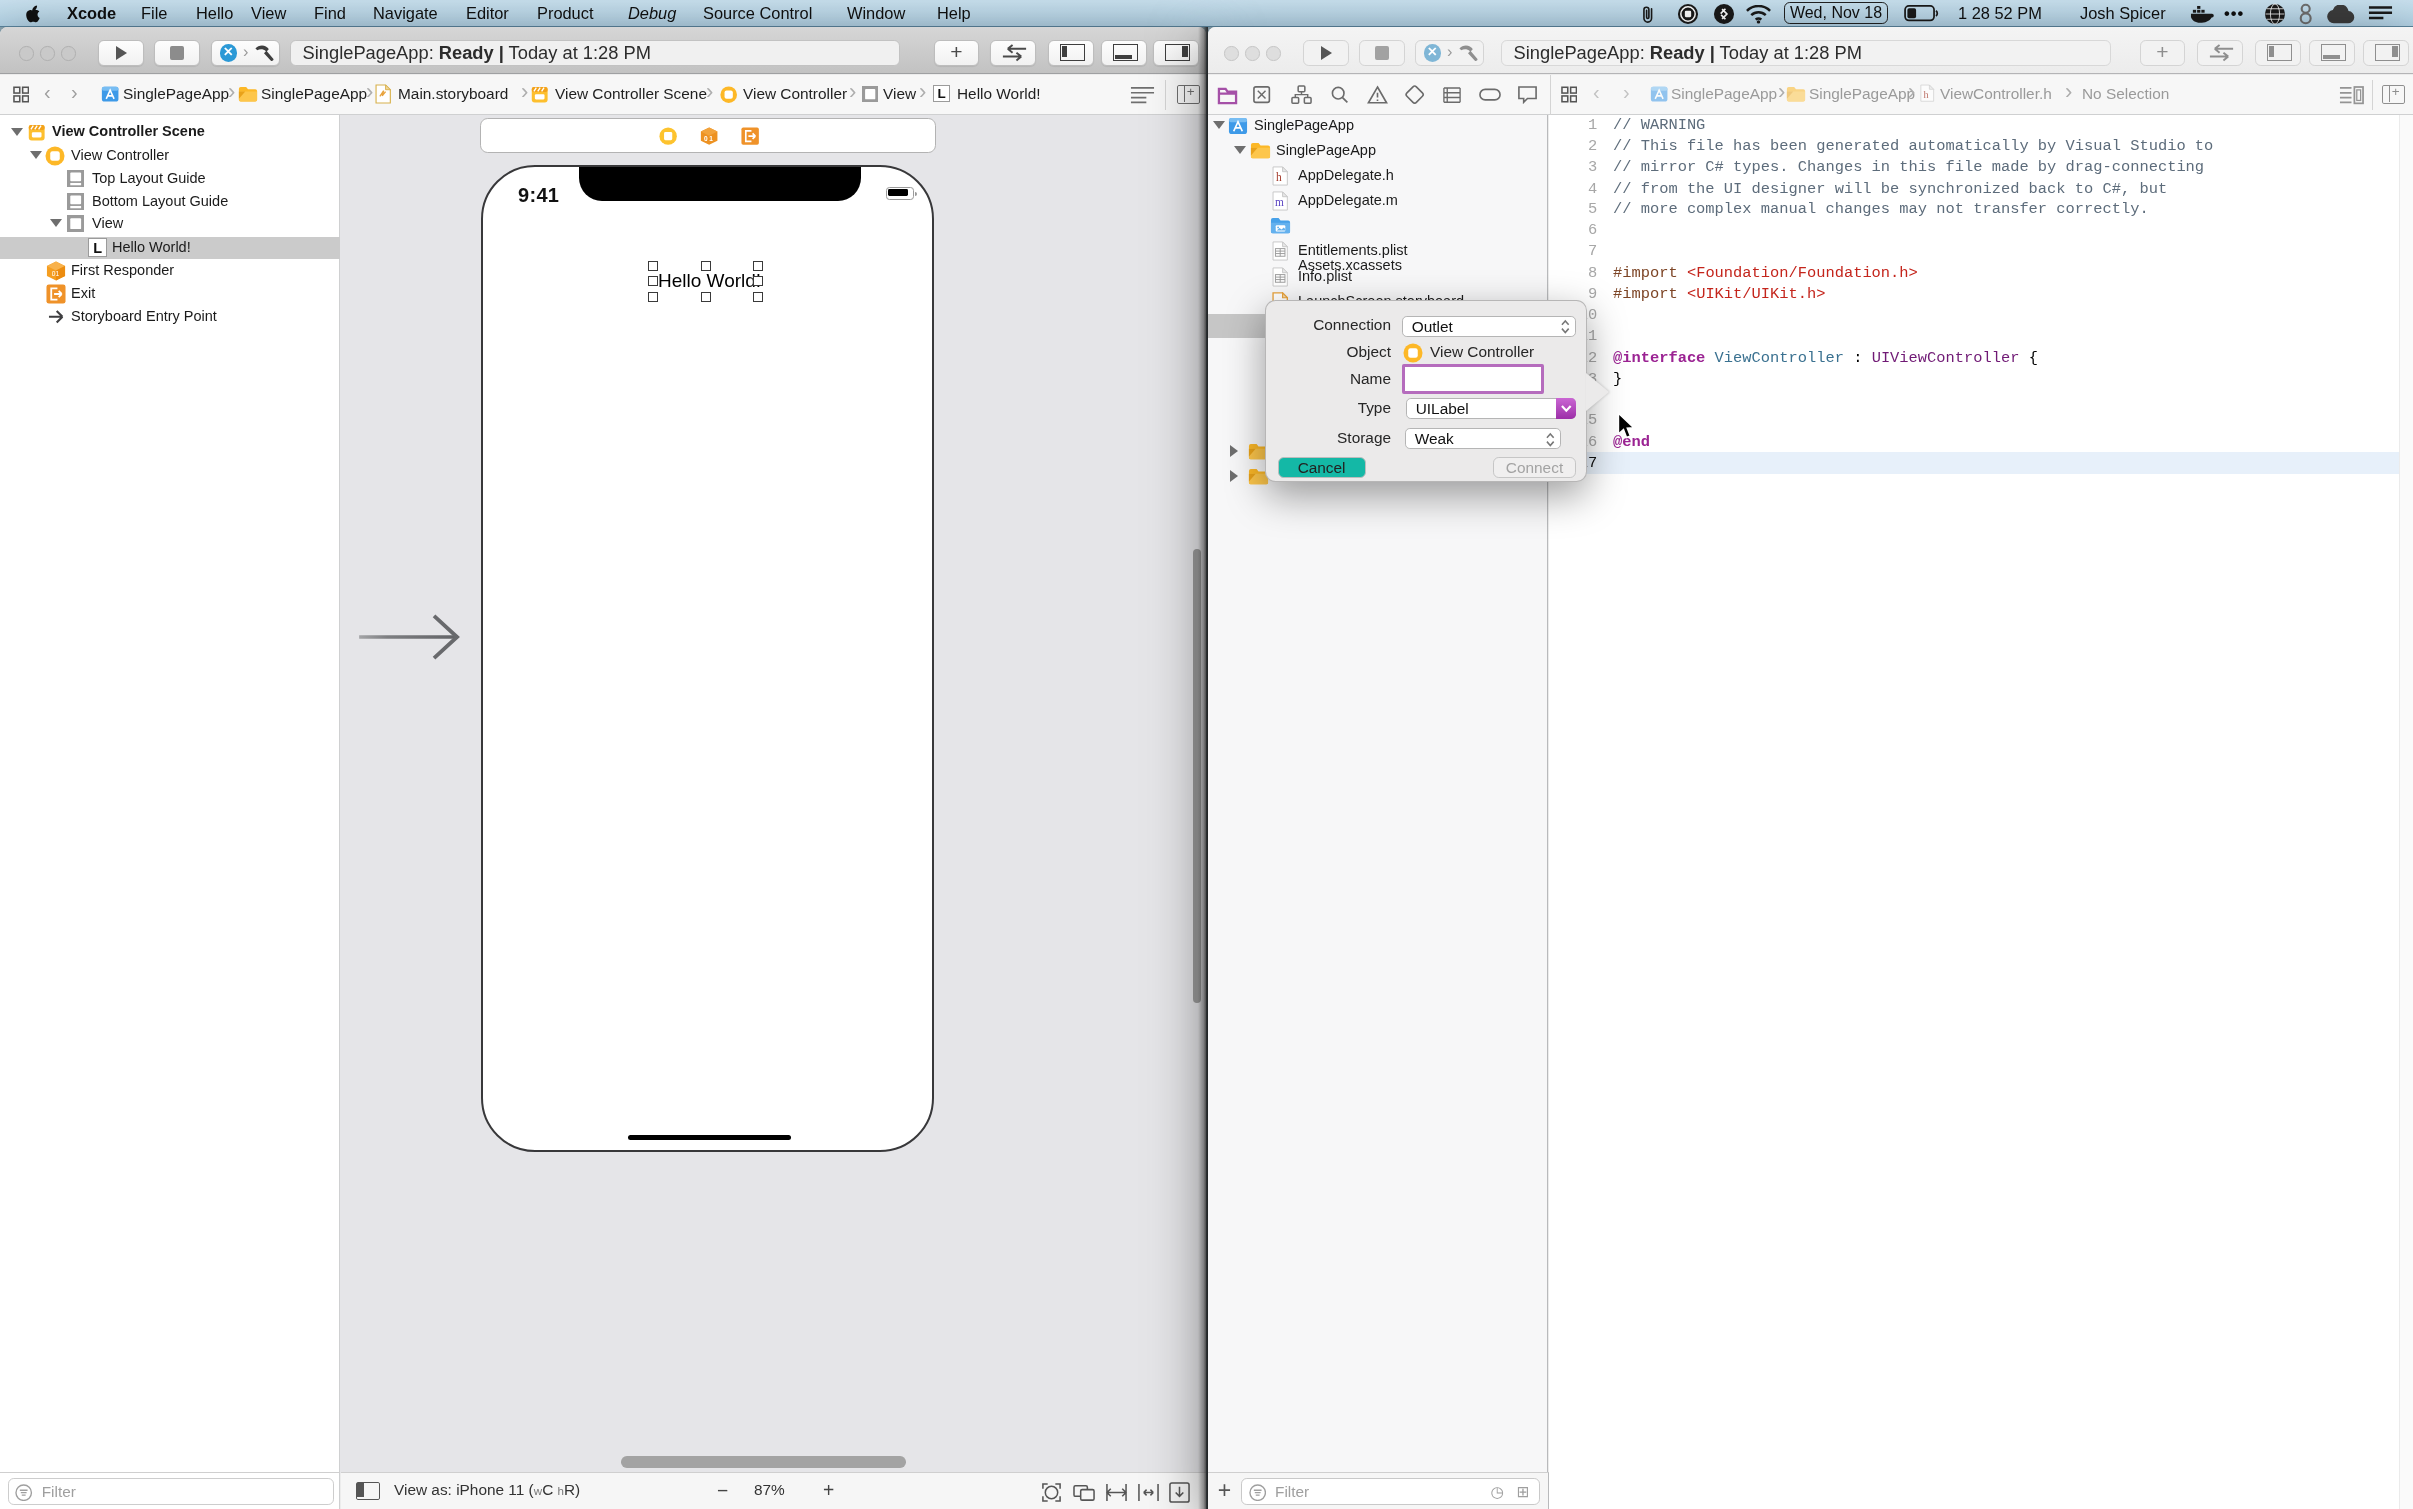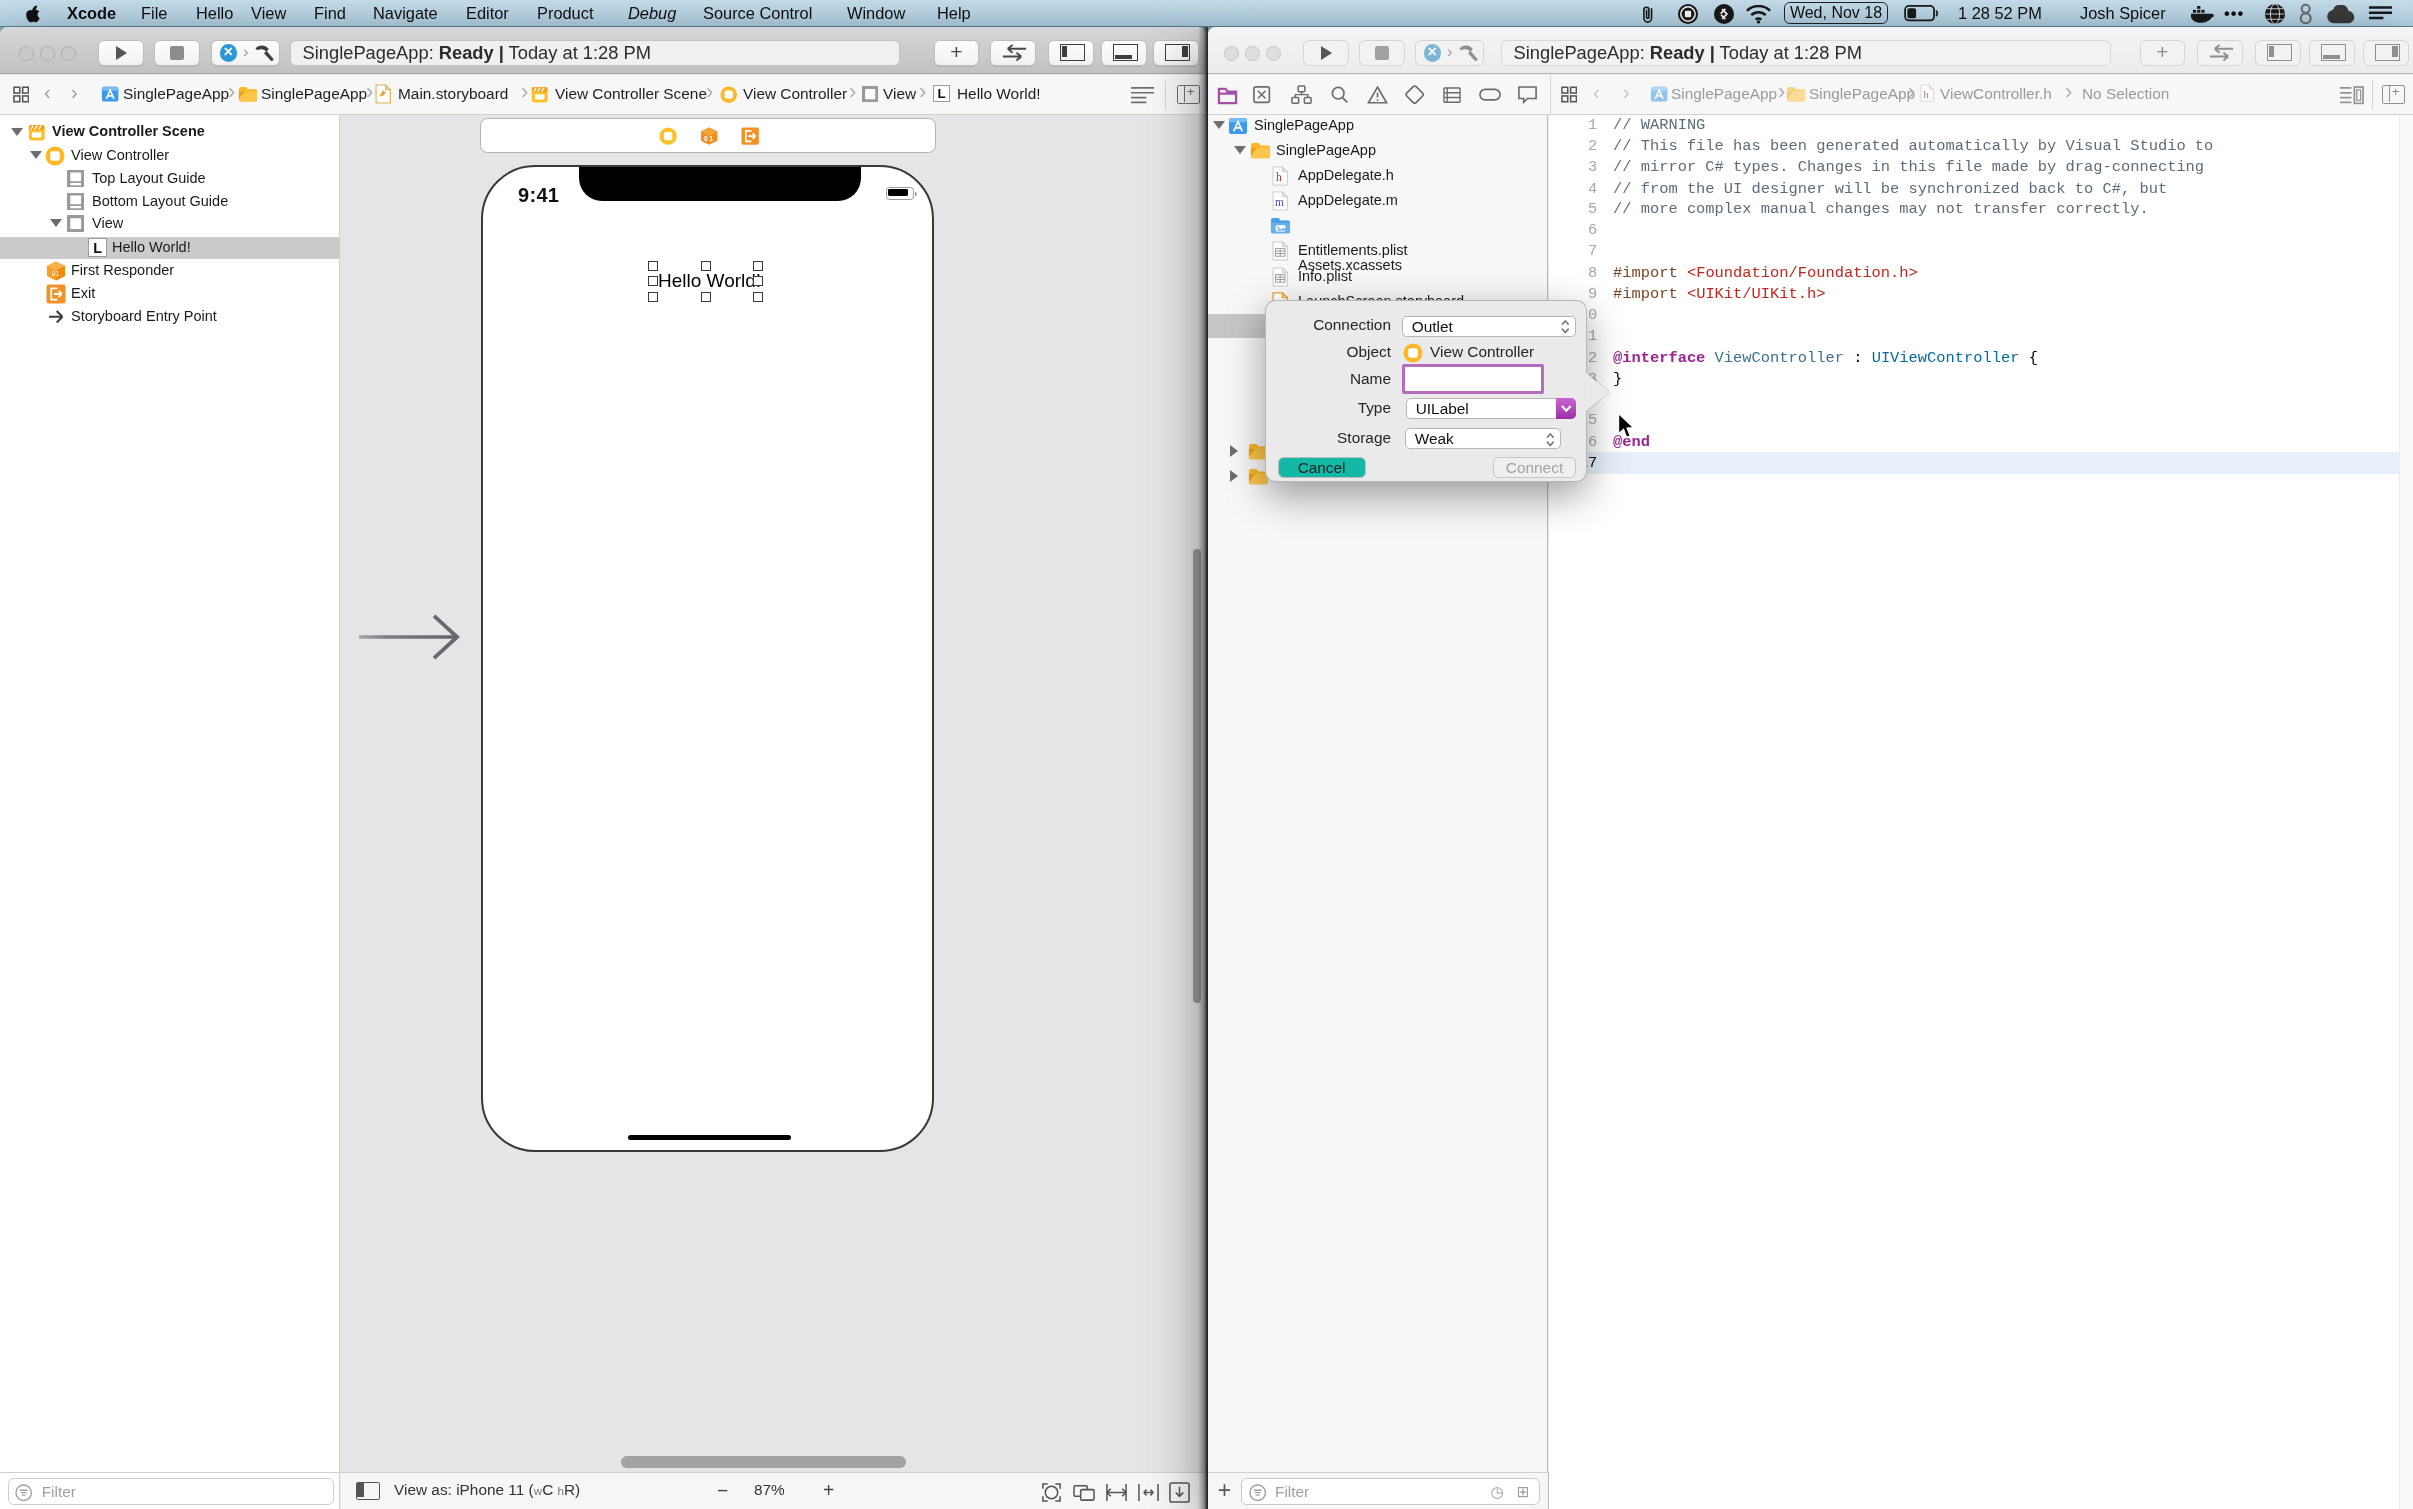--- a/index.html
+++ b/index.html
@@ -63,21 +63,21 @@
   
   #editor { left:341px; top:88px; width:865px; height:1394px; background:#ffffff;
     font-family:"Liberation Mono", monospace; font-size:15.4px; }
   .ln { position:absolute; left:19.3px; width:29px; text-align:right; color:#a7a7a7; }
   .code { position:absolute; left:64px; white-space:pre; color:#000; }
   .cmt { color:#5d6c7b; }
   .pp  { color:#7d4526; }
   .str { color:#c4251c; }
   .kw  { color:#9b2393; font-weight:bold; }
   .cls { color:#3a7190; }
-  .sdk { color:#0369a1; }
+  .sdk { color:#701a75; }
   
   #popover { left:1265px; top:300px; width:322px; height:182px;
     background:#ebeaea; border:1px solid rgba(0,0,0,.22); border-radius:10.6px;
     box-shadow:0 13.5px 39px rgba(0,0,0,.38); font-size:15.4px; color:#262626; z-index:50; }
   .plabel { position:absolute; right:195px; white-space:nowrap; text-align:right; }
   .pselect { position:absolute; background:#fff; border:1px solid #b5b5b5; border-radius:4.8px;
     font-size:15.4px; color:#111; padding-left:8.7px; }
 </style>
 </head>
 <body>

